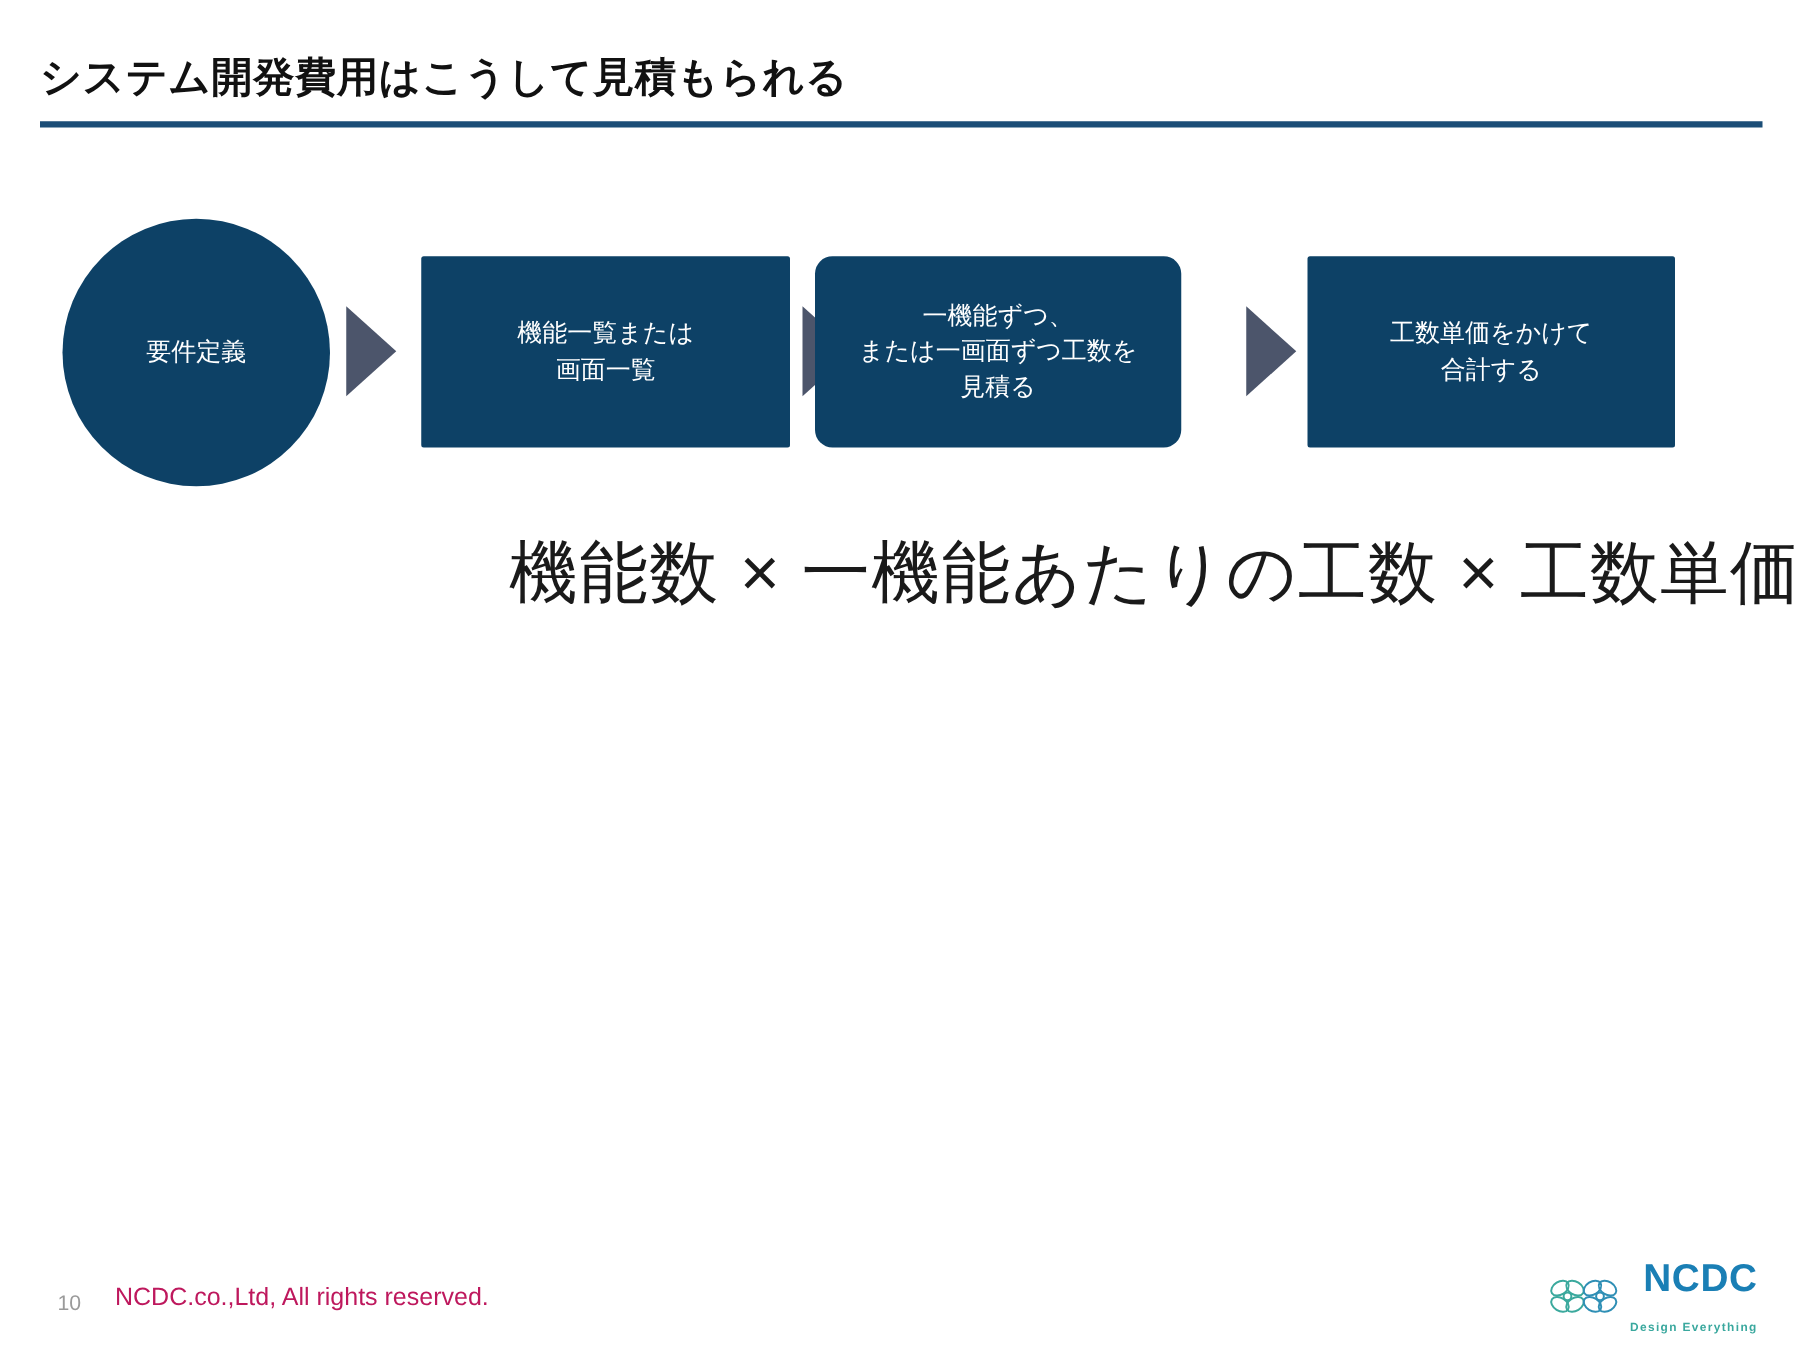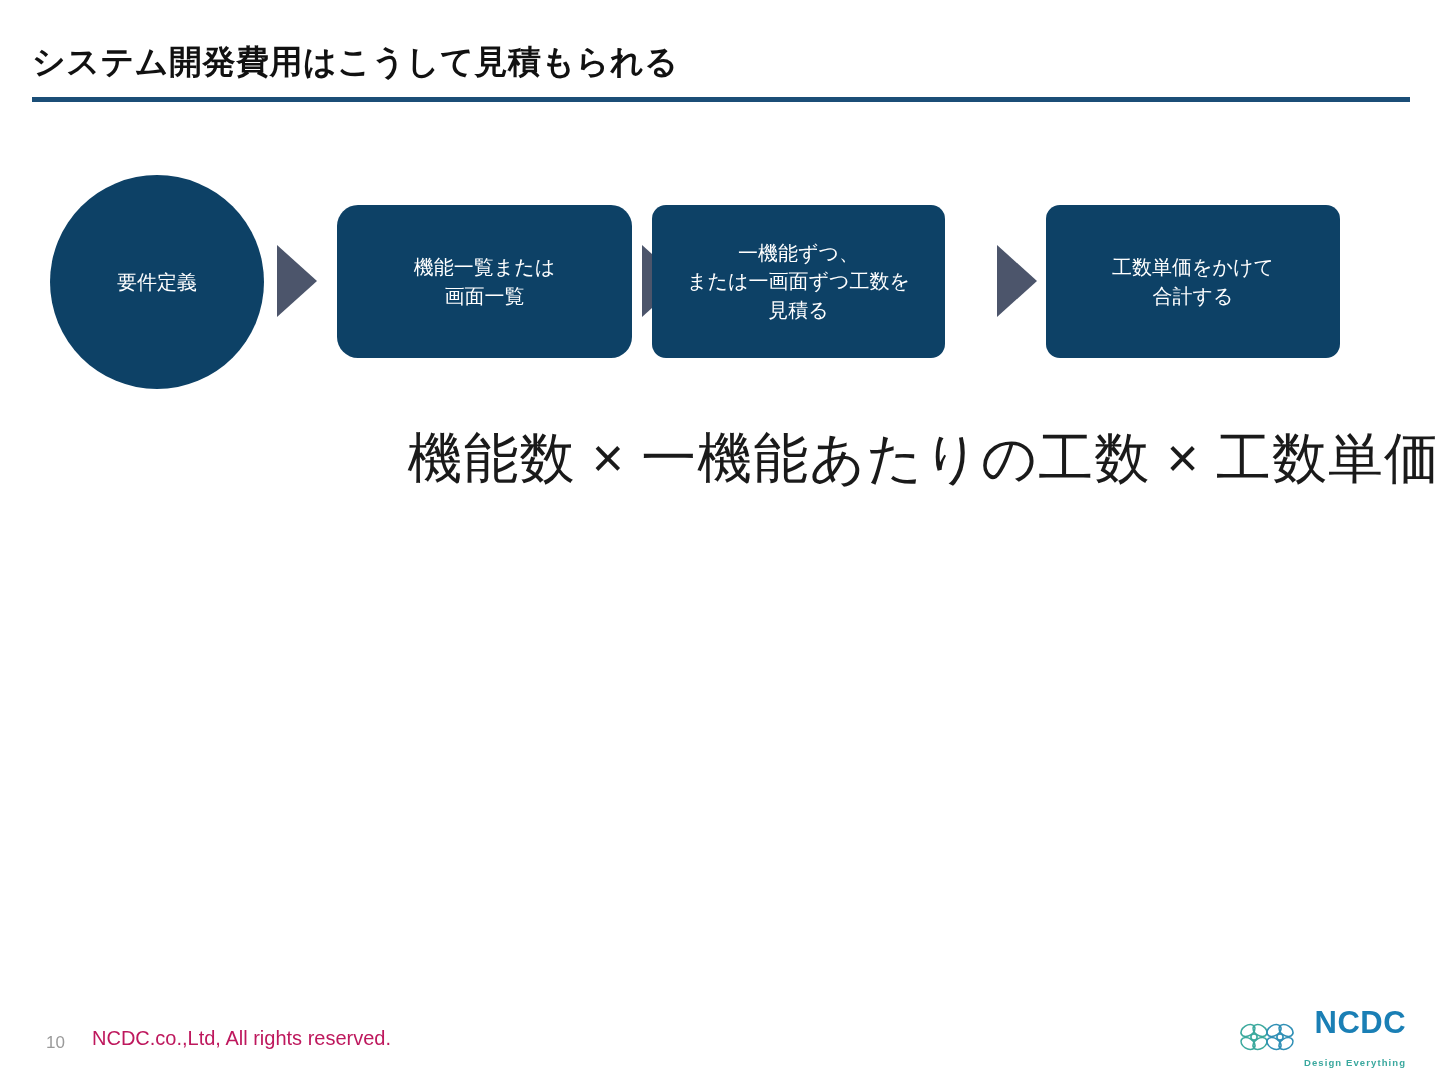--- a/index.html
+++ b/index.html
@@ -63,35 +63,35 @@
     width: 214px;
     height: 214px;
     border-radius: 50%;
     font-size: 20px;
   }
   #node-box-1 {
     left: 337px;
     top: 205px;
     width: 295px;
     height: 153px;
-    border-radius: 21px;
+    border-radius: 2px;
   }
   #node-box-2 {
     left: 652px;
     top: 205px;
     width: 293px;
     height: 153px;
     border-radius: 14px;
   }
   #node-box-3 {
     left: 1046px;
     top: 205px;
     width: 294px;
     height: 153px;
-    border-radius: 14px;
+    border-radius: 2px;
   }
   .node-text {
     padding: 0 12px;
   }
 
   .flow-arrow {
     position: absolute;
     width: 0;
     height: 0;
     border-top: 36px solid transparent;

